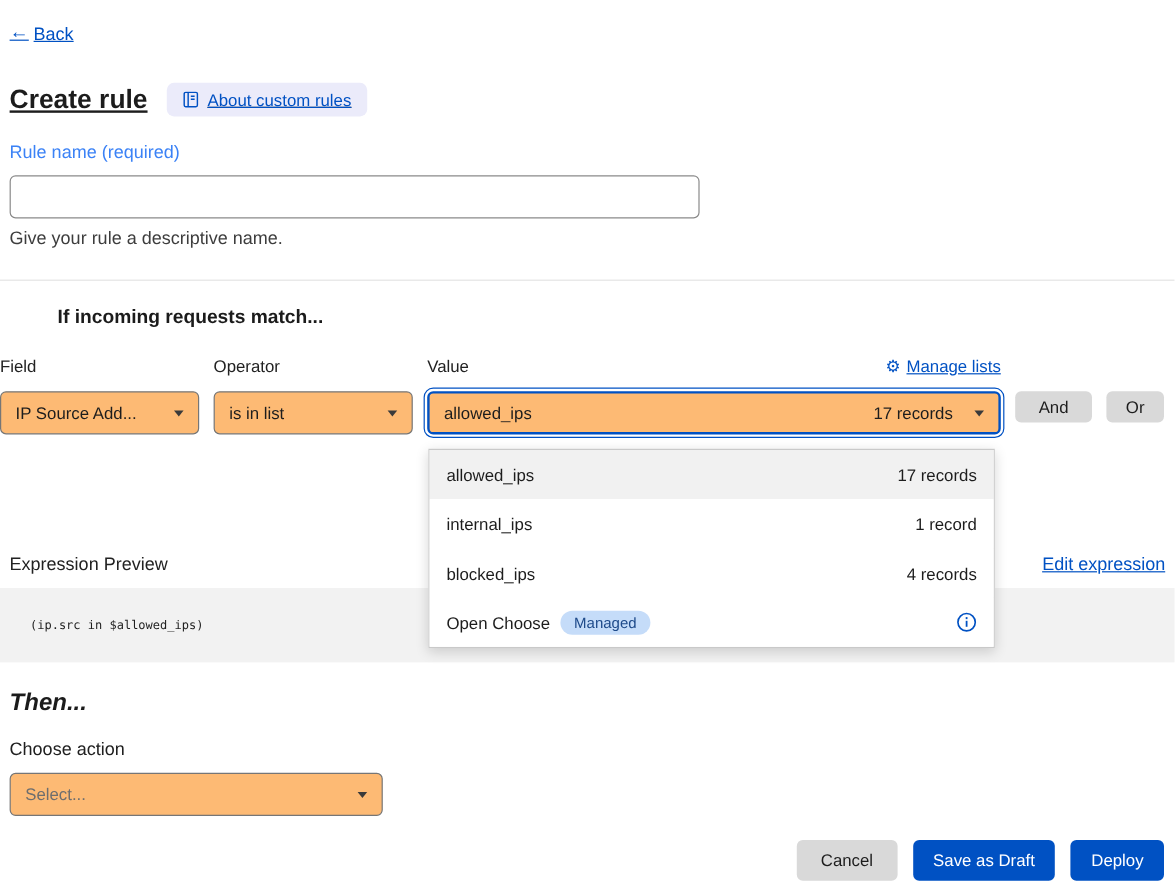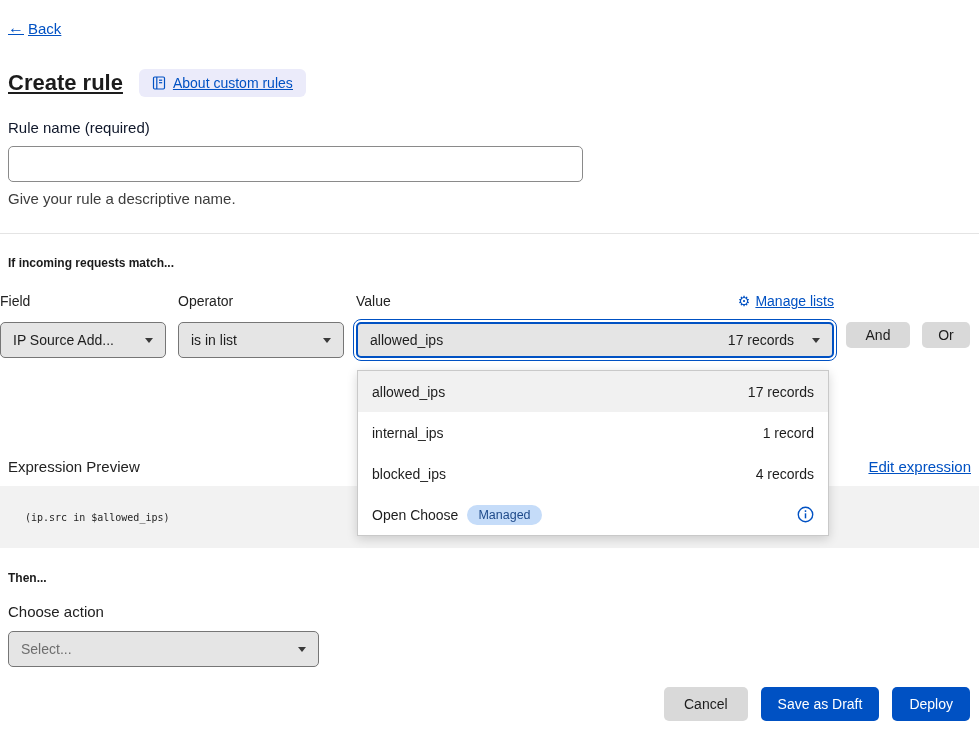--- a/index.html
+++ b/index.html
@@ -23,41 +23,41 @@
 
   
   .title-row{display:flex;align-items:center;gap:16px;margin-top:32px;text-decoration:underline;}
   .page-title{font-size:22px;font-weight:700;margin:0;line-height:26px;color:#1c1c1c;}
   .about-badge{display:inline-flex;align-items:center;gap:7px;
     background:var(--about-badge-bg,#ebebfa);color:var(--link-blue,#0051c3);
     font-size:14px;padding:6px 13px;border-radius:6px;cursor:pointer;}
   .about-badge .txt{text-decoration:underline;}
 
   
-  .form-label{display:block;font-size:15px;margin-top:22px;color:#0f172a;}
+  .form-label{display:block;font-size:15px;margin-top:22px;color:#3b82f6;}
   .text-input{display:block;width:575px;height:36px;margin-top:10px;border:1px solid #8a8a8a;
     border-radius:5px;padding:0 10px;font-size:14px;font-family:"Liberation Sans",sans-serif;outline:none;}
   .helper{font-size:15px;color:#3d3d3d;margin-top:8px;}
 
   .divider{border:none;border-top:1px solid #e4e4e4;margin:26px 0 0;}
 
-  .section-heading{font-size:12px;font-weight:700;margin-top:22px;color:#1b1b1b;}
+  .section-heading{font-size:16px;font-weight:700;margin-top:22px;color:#1b1b1b;margin-left:40px;}
 
   
   .cols-row{display:grid;grid-template-columns:166px 166px 478px 64px 48px;column-gap:12px;
     padding-left:0;padding-right:8px;align-items:center;}
   .labels-row{margin-top:23px;font-size:14px;color:#222;}
   .value-label-cell{display:flex;align-items:center;justify-content:space-between;}
   .manage-lists{display:inline-flex;align-items:center;gap:5px;color:var(--link-blue,#0051c3);
     cursor:pointer;font-size:14px;}
   .manage-lists .txt{text-decoration:underline;}
   .gear{font-size:14px;line-height:1;}
 
   .selects-row{margin-top:13px;align-items:start;}
-  .select{height:36px;border:1px solid #767676;border-radius:5px;background:#e5e5e5;display:flex;
+  .select{height:36px;border:1px solid #767676;border-radius:5px;background:#fdba74;display:flex;
     align-items:center;padding:0 12px;font-size:14px;cursor:pointer;}
   .select .label{white-space:nowrap;overflow:hidden;text-overflow:ellipsis;}
   .chev{width:0;height:0;border-left:4.5px solid transparent;border-right:4.5px solid transparent;
     border-top:5.5px solid #3a3a3a;flex:none;}
   .ml-auto{margin-left:auto;}
   .value-wrap{position:relative;}
   .value-select{border:2px solid var(--primary-blue,#0051c3);outline:1px solid var(--primary-blue,#0051c3);
     outline-offset:2px;}
   .value-select .records{margin-left:auto;margin-right:18px;color:#1d1d1d;}
 
@@ -78,21 +78,21 @@
 
   
   .expr-row{margin-top:100px;display:flex;align-items:center;justify-content:space-between;
     padding:0 8px;font-size:15px;color:#222;}
   .edit-expression{color:var(--link-blue,#0051c3);text-decoration:underline;cursor:pointer;}
   .code-block{margin-top:11px;background:var(--code-block-bg,#f2f2f2);height:62px;display:flex;
     align-items:center;padding:0 25px;}
   .code-block code{font-family:"DejaVu Sans Mono","Liberation Mono",monospace;font-size:10px;color:#1f1f1f;}
 
   
-  .then-heading{font-size:12px;font-weight:700;margin-top:23px;color:#1b1b1b;}
+  .then-heading{font-size:20px;font-weight:700;margin-top:23px;color:#1b1b1b;font-style:italic;}
   .action-label{display:block;font-size:15px;margin-top:18px;color:#202020;}
   .action-select{width:311px;margin-top:11px;margin-left:8px;}
   .placeholder{color:#6e6e6e;}
 
   
   .footer-row{margin-top:20px;display:flex;justify-content:flex-end;gap:13px;padding-right:9px;}
   .btn{height:34px;border:none;border-radius:5px;font-size:14px;cursor:pointer;
     font-family:"Liberation Sans",sans-serif;}
   .btn.gray{background:var(--gray-button-bg,#d9d9d9);color:#1d1d1d;padding:0 20px;}
   .btn.primary{background:var(--primary-blue,#0051c3);color:#fff;padding:0 17px;}

